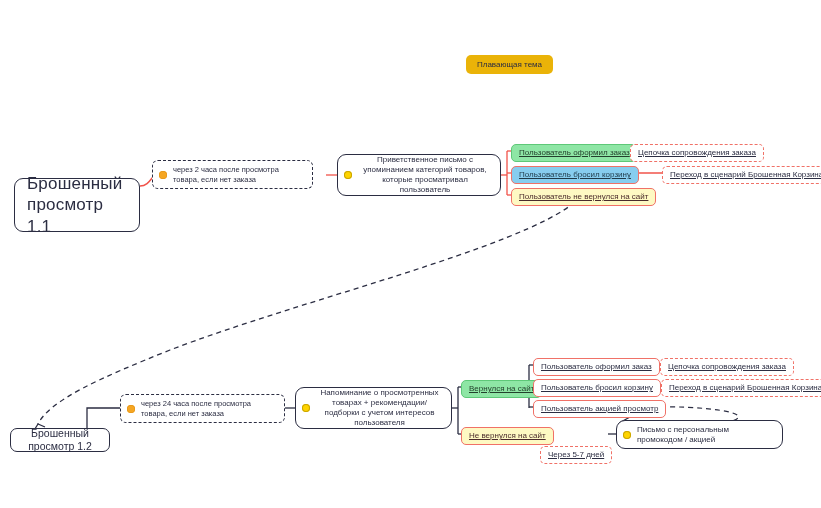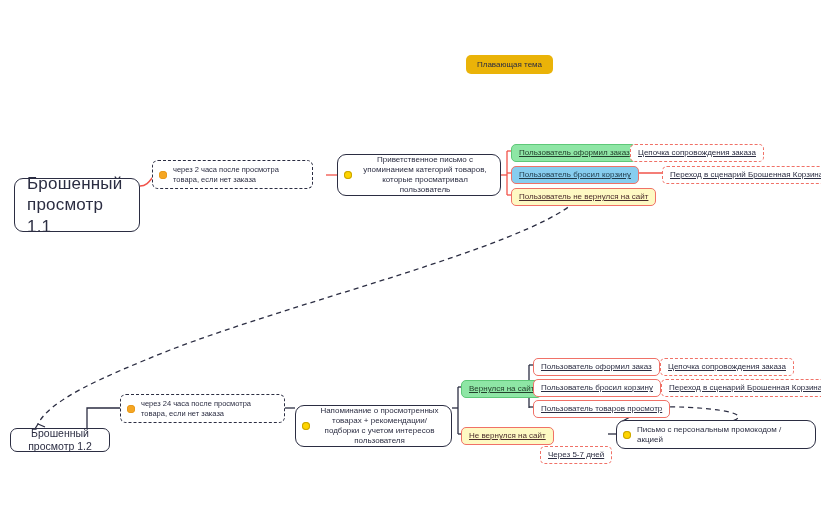--- a/index.html
+++ b/index.html
@@ -199,21 +199,21 @@
 
   <div class="node root-small" style="left:10px; top:428px; width:100px; height:24px;">
     <span>Брошенный просмотр 1.2</span>
   </div>
 
   <div class="node trigger" style="left:120px; top:394px; width:165px; height:29px;">
     <span class="bullet orange"></span>
     <span class="txt">через 24 часа после просмотра товара, если нет заказа</span>
   </div>
 
-  <div class="node action" style="left:295px; top:405px; width:157px; height:42px;">
+  <div class="node action" style="left:295px; top:387px; width:157px; height:42px;">
     <span class="bullet yellow"></span>
     <span class="txt">Напоминание о просмотренных товарах + рекомендации/подборки с учетом интересов пользователя</span>
   </div>
 
   <div class="node pill green" style="left:461px; top:380px;">
     <span>Вернулся на сайт</span>
   </div>
 
   <div class="node pill white" style="left:533px; top:358px;">
     <span>Пользователь оформил заказ</span>
@@ -223,29 +223,29 @@
   </div>
 
   <div class="node pill white" style="left:533px; top:379px;">
     <span>Пользователь бросил корзину</span>
   </div>
   <div class="node pill dashed" style="left:661px; top:379px;">
     <span>Переход в сценарий Брошенная Корзина</span>
   </div>
 
   <div class="node pill white" style="left:533px; top:400px;">
-    <span>Пользователь товаров просмотр</span>
+    <span>Пользователь акцией просмотр</span>
   </div>
 
   <div class="node pill red" style="left:461px; top:427px;">
     <span>Не вернулся на сайт</span>
   </div>
 
   <div class="node pill dashed" style="left:540px; top:427px;margin-top:19px;">
     <span>Через 5-7 дней</span>
   </div>
 
-  <div class="node action left" style="left:616px; top:420px; width:200px; height:29px;justify-content:center;">
+  <div class="node action left" style="left:616px; top:420px; width:167px; height:29px;justify-content:center;">
     <span class="bullet yellow"></span>
     <span class="txt">Письмо с персональным промокодом / акцией</span>
   </div>
 
 </div>
 
 </body></html>

